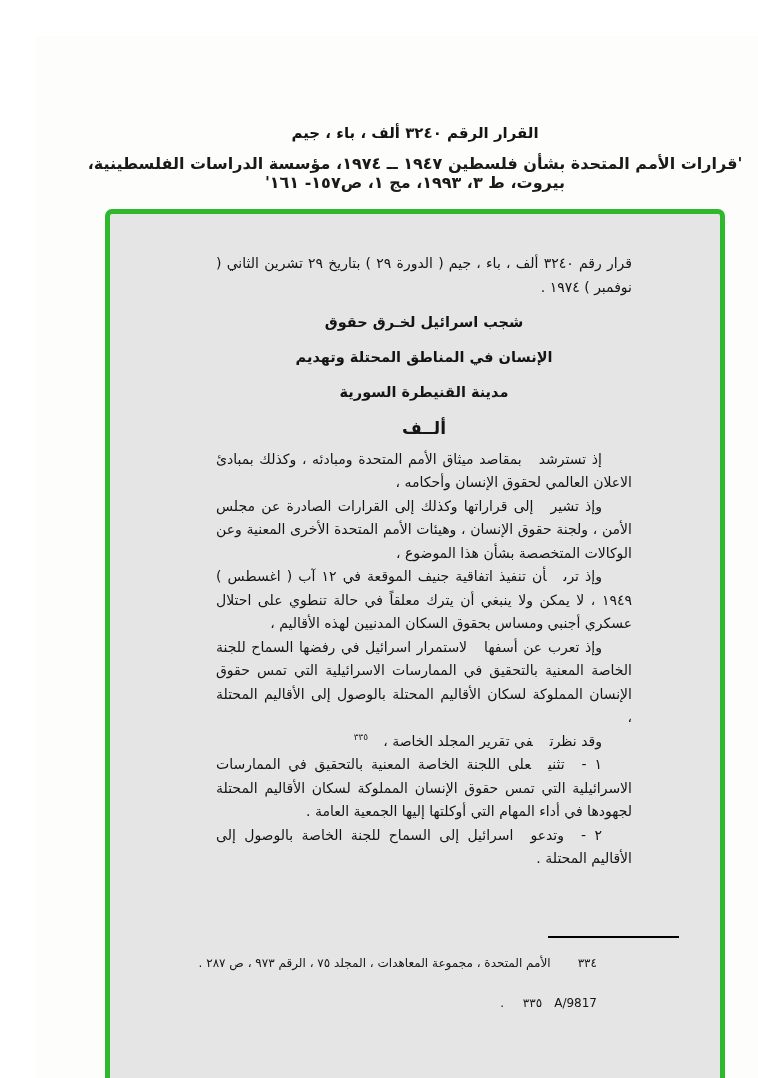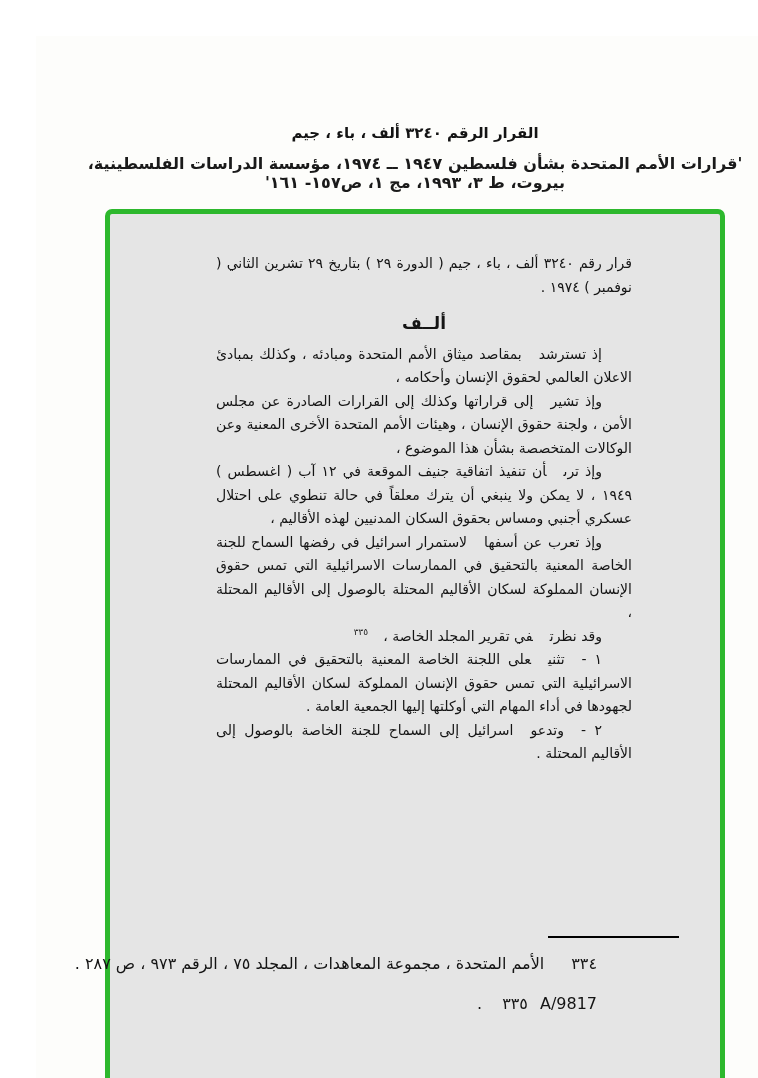--- a/index.html
+++ b/index.html
@@ -66,21 +66,21 @@
     position:absolute;
     left:63px; right:29px; top:710px;
     direction:rtl;
   }
   .fn-rule {
     width:131px; border:0; border-top:2px solid #000;
     margin:0 0 9px auto; margin-right:0; margin-left:auto;
   }
   .fn-line {
     padding-right:58px;
-    font-size:16px; line-height:27.5px;
+    font-size:12px; line-height:27.5px;
     text-align:right; white-space:nowrap;
   }
   .fn-num { margin-left:15px; }
   
   .page-num {
     text-align:center; font-weight:bold; font-size:13px;
     margin-top:7px; direction:rtl;
   }
 </style>
 </head>
@@ -91,20 +91,25 @@
   <div class="hdr">
     <div class="hdr-title">القرار الرقم ٣٢٤٠ ألف ، باء ، جيم</div>
     <div class="hdr-source">'قرارات الأمم المتحدة بشأن فلسطين ١٩٤٧ ــ ١٩٧٤، مؤسسة الدراسات الفلسطينية، بيروت، ط ٣، ١٩٩٣، مج ١، ص١٥٧- ١٦١'</div>
   </div>
 
   <div class="frame" style="border-color: rgb(45, 184, 45);">
     <div class="content">
 
       <p class="intro">قرار رقم ٣٢٤٠ ألف ، باء ، جيم ( الدورة ٢٩ ) بتاريخ ٢٩ تشرين الثاني ( نوفمبر ) ١٩٧٤ .</p>
 
+      <div class="res-title">
+        <span>شجب اسرائيل لخـرق حقوق</span>
+        <span>الإنسان في المناطق المحتلة وتهديم</span>
+        <span>مدينة القنيطرة السورية</span>
+      </div>
 
       <div class="sec-head">ألــف</div>
 
 
       <p class="para">
         <span class="lead">إذ تسترشد</span><span>بمقاصد ميثاق الأمم المتحدة ومبادئه ، وكذلك بمبادئ الاعلان العالمي لحقوق الإنسان وأحكامه ،</span>
       </p>
 
 
       <p class="para">

